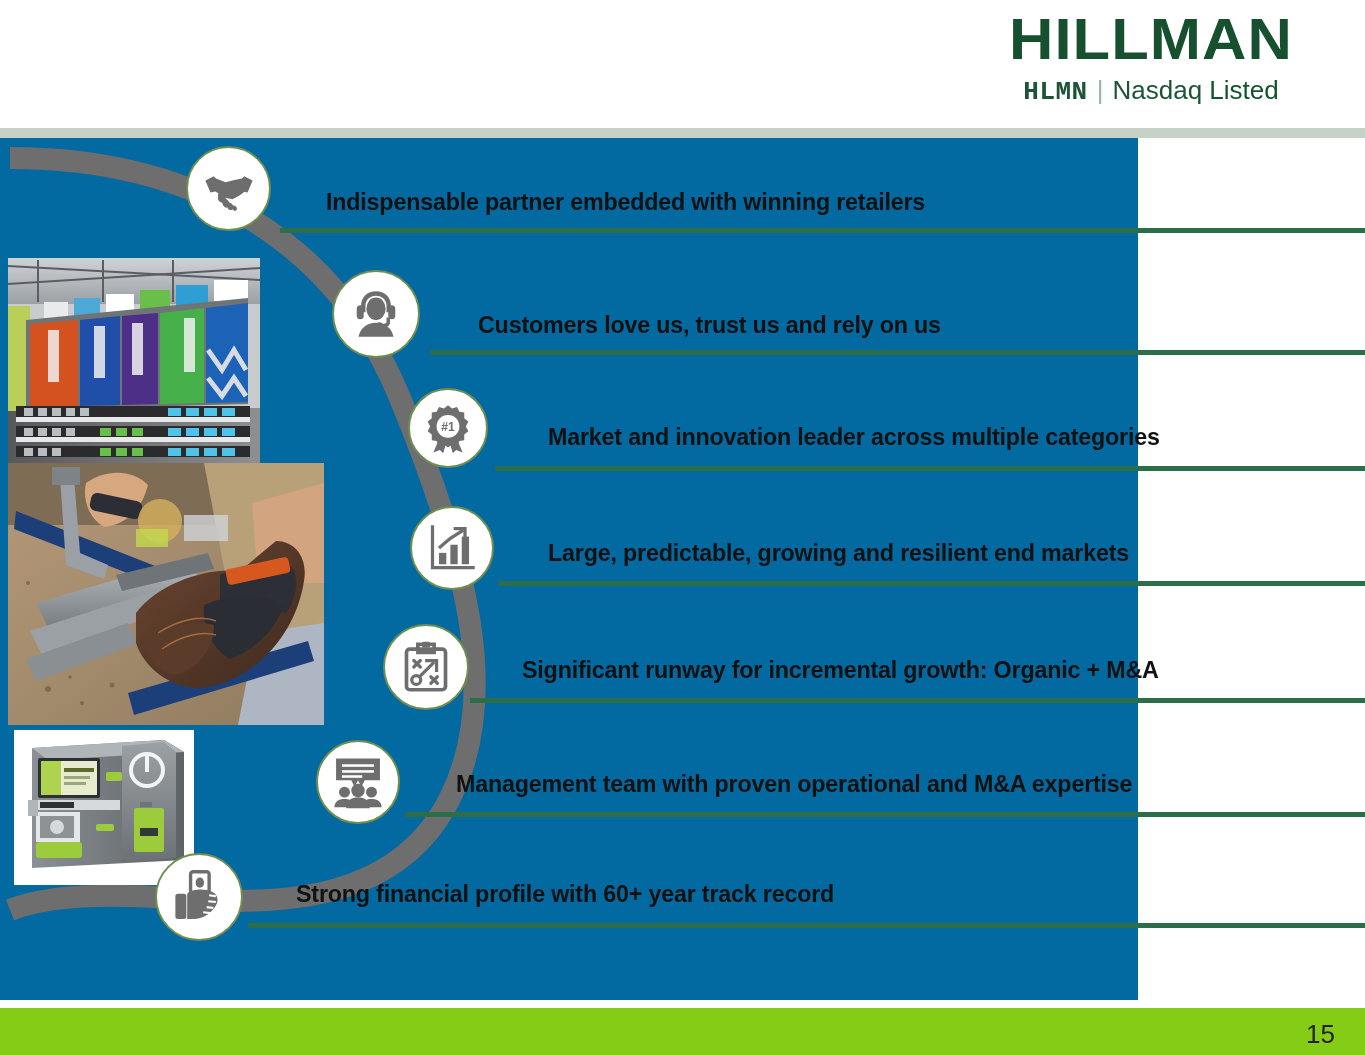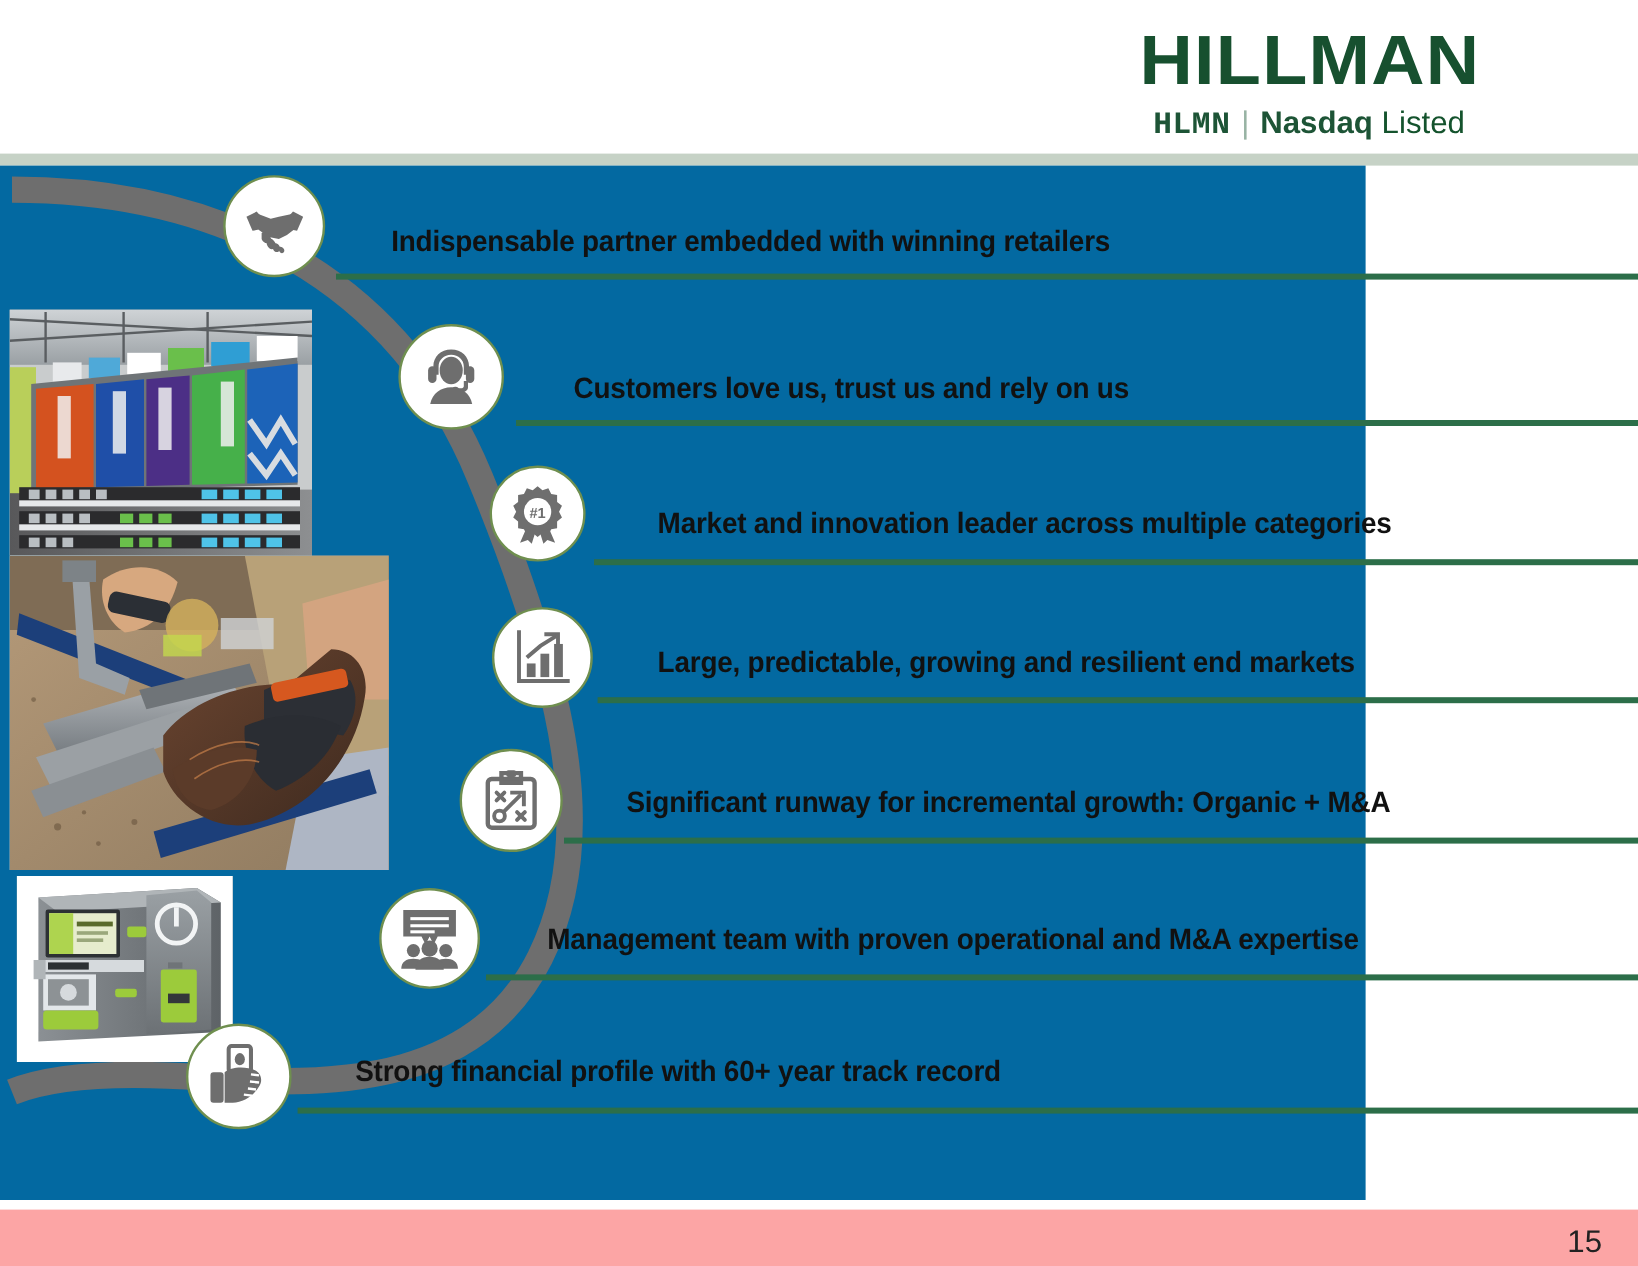--- a/index.html
+++ b/index.html
@@ -20,21 +20,22 @@
   
   #header {
     position: absolute;
     left: 0; top: 0;
     width: 1365px; height: 130px;
     background: #ffffff;
   }
   #logo-block {
     position: absolute;
     right: 24px;
-    top: 22px;
+    top: 10px;
+    text-align: center;
     width: 380px;
   }
   #logo-wordmark {
     font-family: "Liberation Sans", sans-serif;
     font-weight: bold;
     font-size: 58px;
     letter-spacing: 1px;
     color: #17502f;
     line-height: 1.0;
     transform: scaleX(1.06);
@@ -42,21 +43,21 @@
   }
   #logo-sub {
     margin-top: 9px;
     font-size: 26px;
     color: #2c5a42;
     line-height: 1.0;
     white-space: nowrap;
   }
   #logo-sub .hlmn { font-weight: bold; color: #1d5436; letter-spacing: .5px; font-family: Liberation Mono, monospace; }
   #logo-sub .divider { color: #98b3a4; margin: 0 9px; font-weight: 400; }
-  #logo-sub .nasdaq { font-weight: bold; color: #1d5436; }
+  #logo-sub .nasdaq { font-weight: normal; color: #1d5436; }
   #logo-sub .listed { font-weight: 400; color: #14532d; }
 
   #header-rule {
     position: absolute;
     left: 0; top: 128px;
     width: 1365px; height: 10px;
     background: #c6d2c6;
   }
 
   
@@ -111,21 +112,21 @@
     align-items: center;
     justify-content: center;
   }
   .icon-circle svg { display: block; }
 
   
   #footer {
     position: absolute;
     left: 0; top: 1008px;
     width: 1365px; height: 47px;
-    background: #fca5a5;
+    background: #84cc16;
   }
   #page-number {
     position: absolute;
     right: 30px;
     top: 11px;
     font-size: 26px;
     color: #222222;
     font-family: "Liberation Sans", sans-serif;
   }
 </style>

